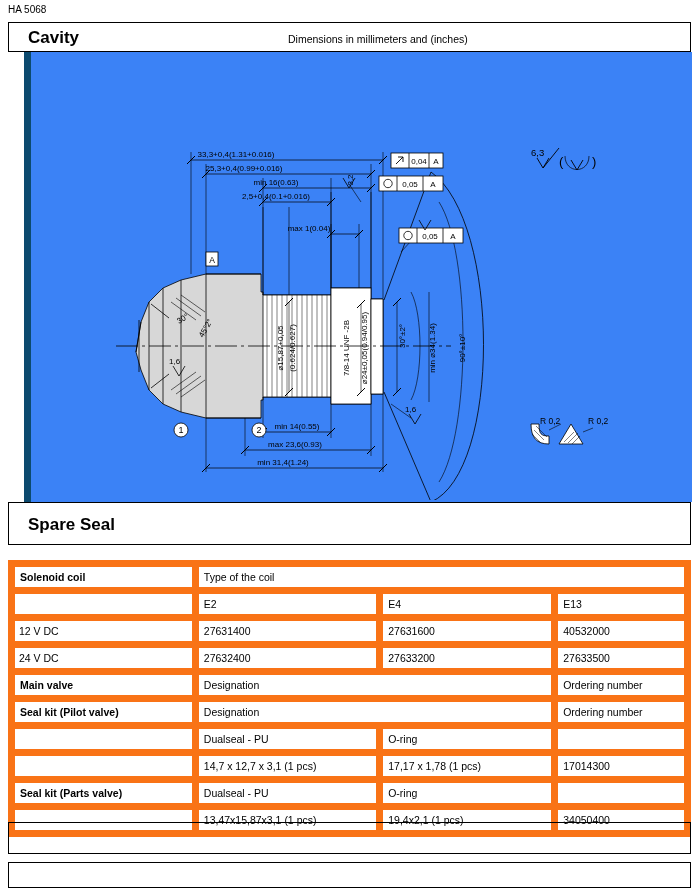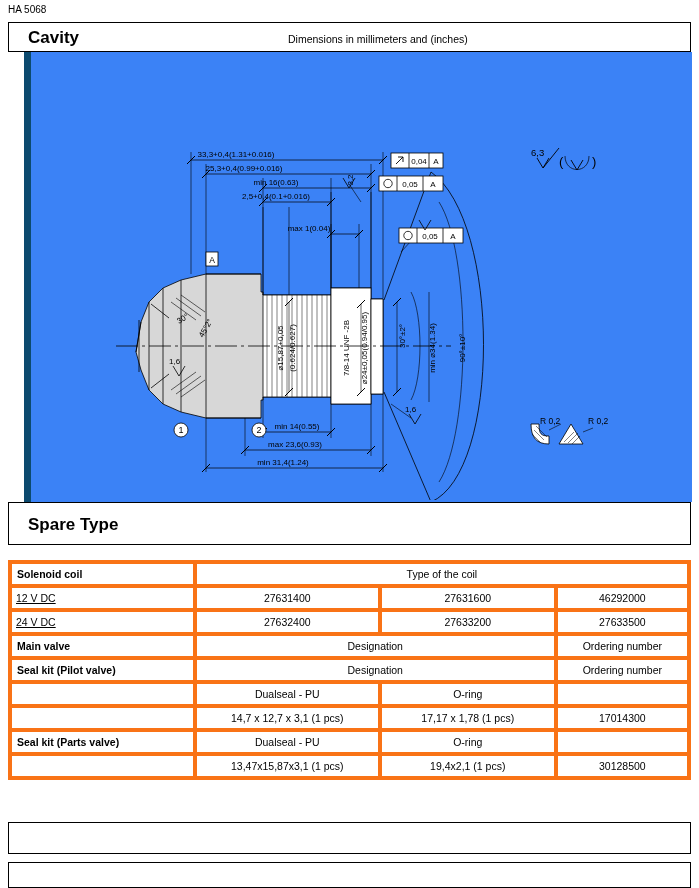--- a/index.html
+++ b/index.html
@@ -14,24 +14,24 @@
   .band-title{position:absolute;font-weight:bold;font-size:17px;text-align:center;}
   .band-sub{position:absolute;font-size:10.5px;text-align:right;}
 
   
   .drawbox{position:absolute;left:24px;width:683px;border-left:7px solid #0c4a6e;border-right:1px solid #000;box-sizing:border-box;background:#3b82f6;}
 
   svg{display:block;}
 
   
   table{position:absolute;border-collapse:collapse;font-size:10.5px;}
-  td{border:4px solid #f97316;padding:3px 5px;height:14px;vertical-align:middle;margin-left:24px;}
-  .c{text-align:center;}
+  td{border:7px solid #f97316;padding:3px 5px;height:14px;vertical-align:middle;margin-left:24px;}
+  .c{}
   .b{font-weight:bold;}
-  .ind{padding-left:4px;text-decoration:underline;}
+  .ind{padding-left:4px;}
 
   .botbox{position:absolute;left:8px;width:683px;border:1px solid #000;box-sizing:border-box;}
 </style>
 </head>
 <body>
 
 <div class="page">
 
   <div class="doccode">HA 5068</div>
 
@@ -262,39 +262,45 @@
         <text x="399" y="187" text-anchor="middle" font-size="8">0,05</text>
         <text x="422" y="187" text-anchor="middle" font-size="8">A</text>
 
         <text x="150" y="381" text-anchor="middle" font-size="9">1</text>
         <text x="228" y="381" text-anchor="middle" font-size="9">2</text>
       </g>
     </svg>
   </div>
 
   <div class="band" style="top:502px;height:43px;"></div>
-  <div class="band-title" style="left:28px;top:515px;">Spare Type</div>
+  <div class="band-title" style="left:28px;top:515px;">Spare Seal</div>
 
   <table style="left:8px;top:560px;width:683px;">
     <colgroup>
       <col style="width:186px">
         <col style="width:186px">
         <col style="width:177px">
         <col style="width:134px">
     </colgroup>
     <tbody>
       <tr>
         <td class="b">Solenoid coil</td>
         <td class="c" colspan="3">Type of the coil</td>
       </tr>
       <tr>
+        <td></td>
+        <td class="c">E2</td>
+        <td class="c">E4</td>
+        <td class="c">E13</td>
+      </tr>
+      <tr>
         <td class="ind">12 V DC</td>
         <td class="c">27631400</td>
         <td class="c">27631600</td>
-        <td class="c">46292000</td>
+        <td class="c">40532000</td>
       </tr>
       <tr>
         <td class="ind">24 V DC</td>
         <td class="c">27632400</td>
         <td class="c">27633200</td>
         <td class="c">27633500</td>
       </tr>
       <tr>
         <td class="b">Main valve</td>
         <td class="c" colspan="2">Designation</td>
@@ -320,21 +326,21 @@
       <tr>
         <td class="b">Seal kit (Parts valve)</td>
         <td class="c">Dualseal - PU</td>
         <td class="c">O-ring</td>
         <td class="c"></td>
       </tr>
       <tr>
         <td></td>
         <td class="c">13,47x15,87x3,1 (1 pcs)</td>
         <td class="c">19,4x2,1 (1 pcs)</td>
-        <td class="c">30128500</td>
+        <td class="c">34050400</td>
       </tr>
     </tbody>
   </table>
 
   <div class="botbox" style="top:822px;height:32px;"></div>
   <div class="botbox" style="top:862px;height:26px;"></div>
 
 </div>
 
 </body></html>

